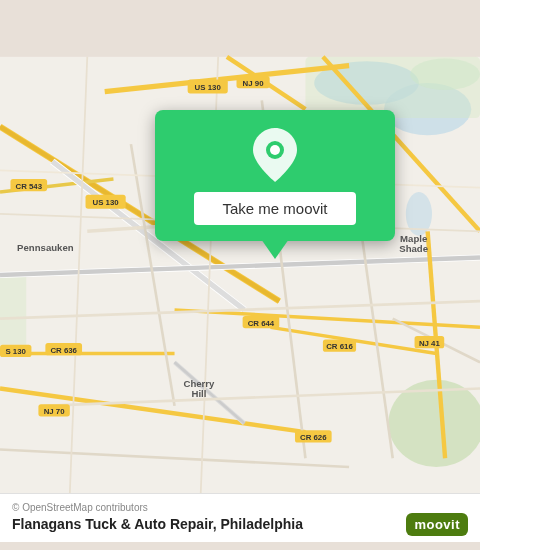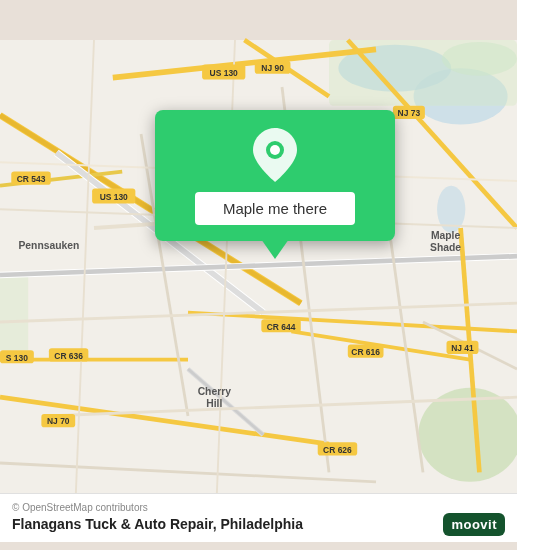--- a/index.html
+++ b/index.html
@@ -5,21 +5,21 @@
     * { margin: 0; padding: 0; box-sizing: border-box; }
     body {
       width: 550px;
       height: 550px;
       overflow: hidden;
       font-family: Arial, sans-serif;
       position: relative;
     }
 
     #map-container {
-      width: 517px;
+      width: 480px;
       height: 550px;
       position: relative;
       background-color: #e8e0d8;
       overflow: hidden;
     }
 
     
     #popup-card {
       position: absolute;
       top: 110px;
@@ -91,21 +91,21 @@
       font-size: 14px;
       color: #222;
       font-weight: 700;
     }
 
     
     #moovit-logo {
       position: absolute;
       bottom: 14px;
       right: 12px;
-      background: #14532d;
+      background: #4d7c0f;
       border-radius: 6px;
       padding: 4px 8px;
       display: flex;
       align-items: center;
       gap: 4px;
       z-index: 25;
     }
 
     #moovit-logo span {
       color: white;
@@ -227,21 +227,21 @@
   </svg>
 
   <div id="popup-card">
     <div id="location-icon-wrap">
       <svg width="44" height="54" viewBox="0 0 44 54" fill="none" xmlns="http://www.w3.org/2000/svg">
         <path d="M22 0C10 0 0 10 0 22C0 36 22 54 22 54C22 54 44 36 44 22C44 10 34 0 22 0Z" fill="white" opacity="0.9"></path>
         <circle cx="22" cy="22" r="9" fill="#2ecc6e"></circle>
         <circle cx="22" cy="22" r="5" fill="white"></circle>
       </svg>
     </div>
-    <button id="take-me-there-btn">Maple me there</button>
+    <button id="take-me-there-btn">Take me moovit</button>
   </div>
 
   <div id="bottom-bar">
     <div class="attribution">© OpenStreetMap contributors</div>
     <div class="location-name">Flanagans Tuck &amp; Auto Repair, Philadelphia</div>
   </div>
 
   <div id="moovit-logo">
     <span>moovit</span>
   </div>

